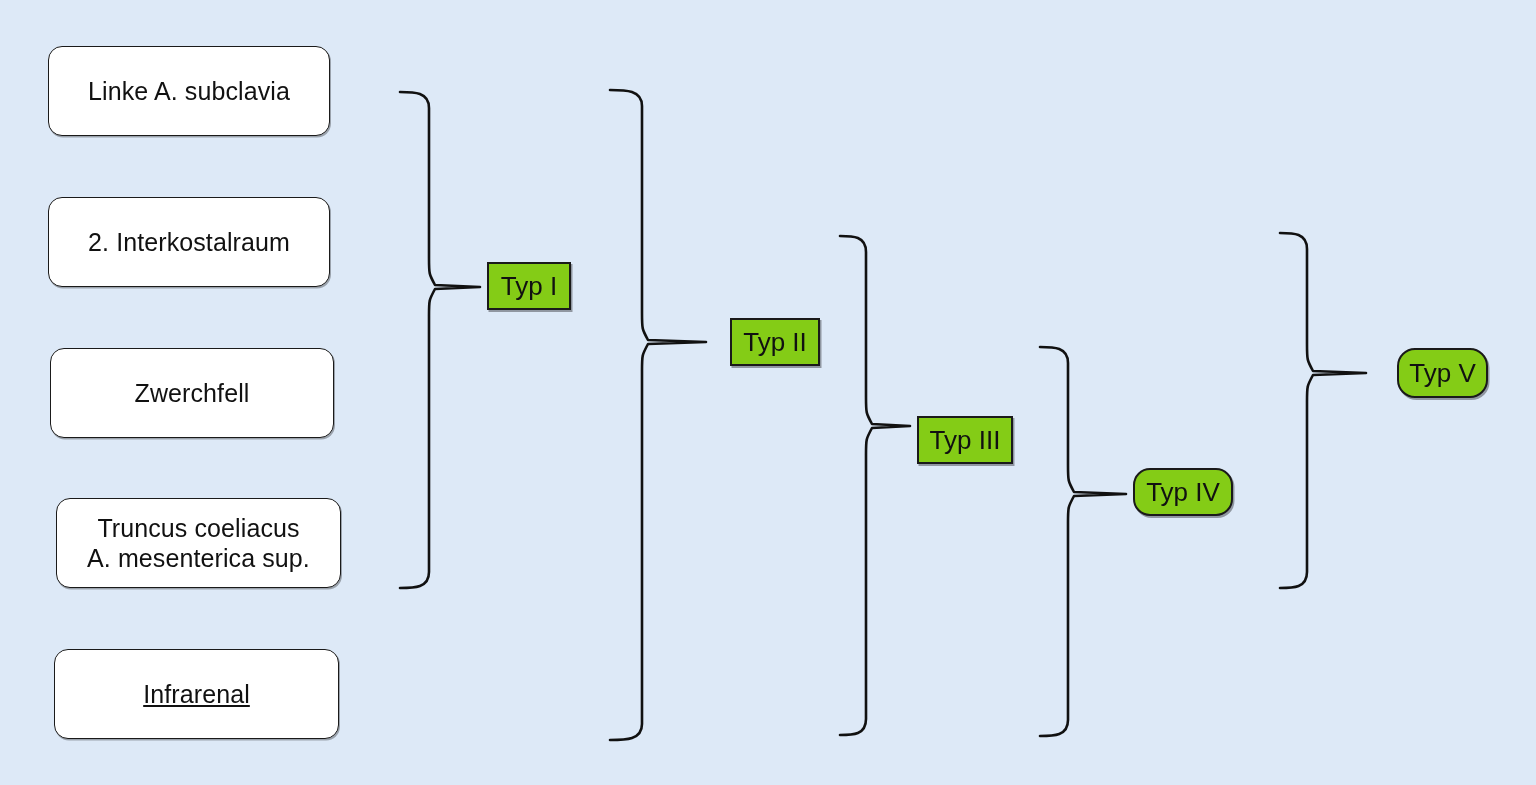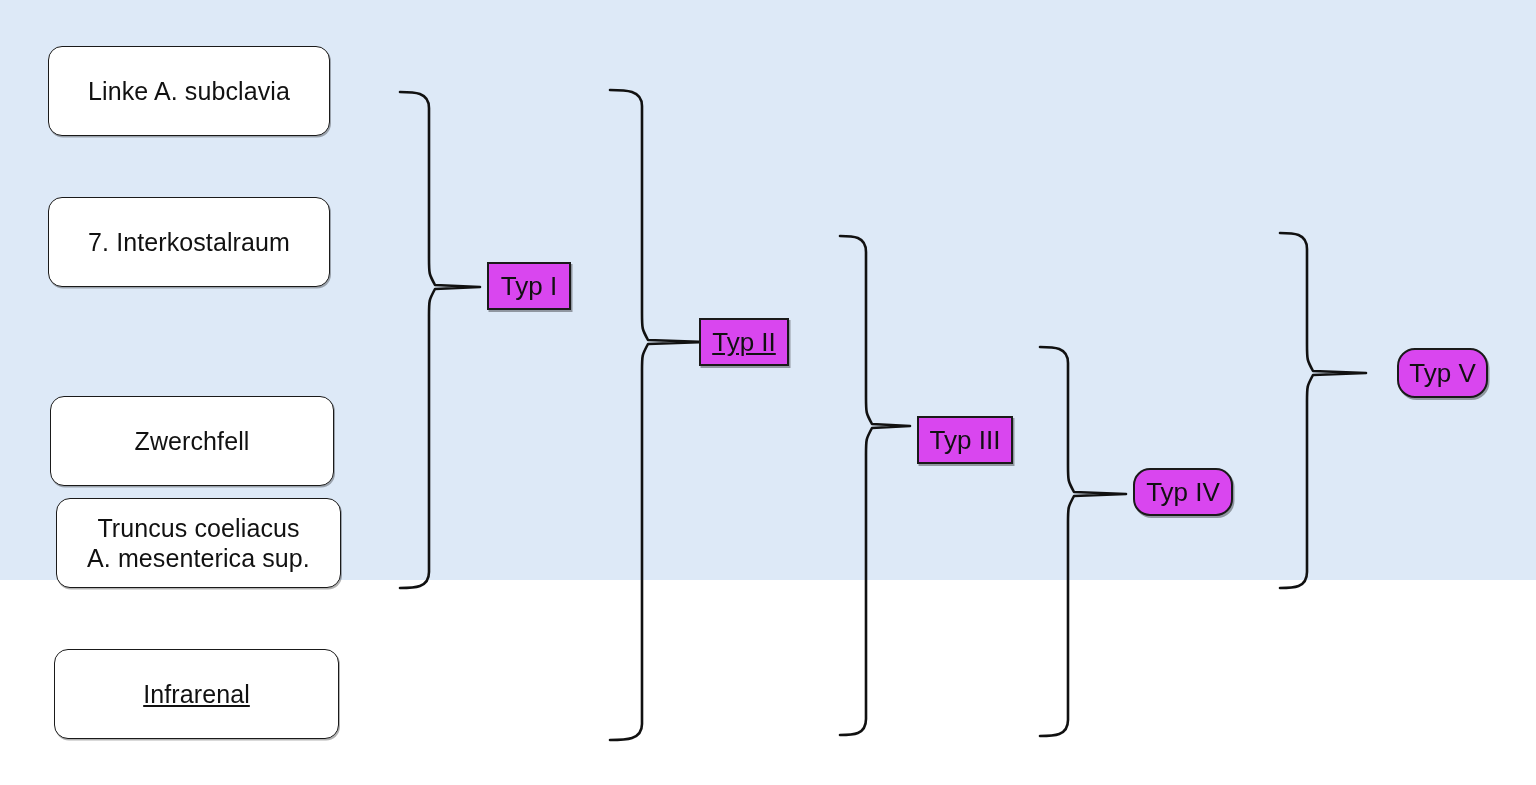--- a/index.html
+++ b/index.html
@@ -9,21 +9,21 @@
   }
   body {
     width: 1536px;
     height: 785px;
     overflow: hidden;
     font-family: "Liberation Sans", sans-serif;
   }
   #canvas {
     position: relative;
     width: 1536px;
-    height: 580px;
+    height: 785px;
     background: #dde9f7;
   }
   
   .landmark-box {
     position: absolute;
     box-sizing: border-box;
     background: #ffffff;
     border: 1.6px solid #1a1a1a;
     border-radius: 14px;
     display: flex;
@@ -34,21 +34,21 @@
     font-size: 25px;
     line-height: 1.22;
     letter-spacing: 0.1px;
     white-space: pre-line;
     box-shadow: 1px 1.5px 0 rgba(0,0,0,0.30);
   }
   
   .type-box {
     position: absolute;
     box-sizing: border-box;
-    background: #d946ef;
+    background: #84cc16;
     border: 2px solid #1a1a1a;
     border-radius: 0;
     display: flex;
     align-items: center;
     justify-content: center;
     color: #111111;
     font-size: 26px;
     line-height: 1;
     box-shadow: 1.5px 2px 0 rgba(0,0,0,0.35);
   }
@@ -79,31 +79,31 @@
         <path d="M 400 92 C 414.5 92 429 92 429 108 L 429 258 C 429 274 429 274 435 285 L 480 287 L 435 289 C 429 300 429 300 429 316 L 429 572 C 429 588 414.5 588 400 588"></path>
         <path d="M 610 90 C 626 90 642 90 642 106 L 642 313 C 642 329 642 329 648 340 L 706 342 L 648 344 C 642 355 642 355 642 371 L 642 724 C 642 740 626 740 610 740"></path>
         <path d="M 840 236 C 853 236 866 236 866 252 L 866 397 C 866 413 866 413 872 424 L 910 426 L 872 428 C 866 439 866 439 866 455 L 866 719 C 866 735 853 735 840 735"></path>
         <path d="M 1040 347 C 1054 347 1068 347 1068 363 L 1068 465 C 1068 481 1068 481 1074 492 L 1126 494 L 1074 496 C 1068 507 1068 507 1068 523 L 1068 720 C 1068 736 1054 736 1040 736"></path>
         <path d="M 1280 233 C 1293.5 233 1307 233 1307 249 L 1307 344 C 1307 360 1307 360 1313 371 L 1366 373 L 1313 375 C 1307 386 1307 386 1307 402 L 1307 572 C 1307 588 1293.5 588 1280 588"></path>
       </g>
   </svg>
 
   <div id="landmark-layer">
       <div class="landmark-box" style="left: 48px; top: 46px; width: 282px; height: 90px;"><span>Linke A. subclavia</span></div>
-      <div class="landmark-box" style="left: 48px; top: 197px; width: 282px; height: 90px;"><span>7. Interkostalraum</span></div>
-      <div class="landmark-box" style="left: 50px; top: 348px; width: 284px; height: 90px; margin-top: 48px;"><span>Zwerchfell</span></div>
+      <div class="landmark-box" style="left: 48px; top: 197px; width: 282px; height: 90px;"><span>2. Interkostalraum</span></div>
+      <div class="landmark-box" style="left: 50px; top: 348px; width: 284px; height: 90px;"><span>Zwerchfell</span></div>
       <div class="landmark-box" style="left: 56px; top: 498px; width: 285px; height: 90px; align-items: center;"><span>Truncus coeliacus
 A. mesenterica sup.</span></div>
       <div class="landmark-box" style="left: 54px; top: 649px; width: 285px; height: 90px; text-decoration: underline;"><span>Infrarenal</span></div>
     </div>
   <div id="type-layer">
       <div class="type-box" style="left: 487px; top: 262px; width: 84px; height: 48px;">
         <span>Typ I</span>
       </div>
-      <div class="type-box" style="left: 699px; top: 318px; width: 90px; height: 48px; text-decoration: underline;">
+      <div class="type-box" style="left: 730px; top: 318px; width: 90px; height: 48px;">
         <span>Typ II</span>
       </div>
       <div class="type-box" style="left: 917px; top: 416px; width: 96px; height: 48px; align-items: center;">
         <span>Typ III</span>
       </div>
       <div class="type-box" style="left: 1133px; top: 468px; width: 100px; height: 48px; border-radius: 17px;">
         <span>Typ IV</span>
       </div>
       <div class="type-box" style="left: 1397px; top: 348px; width: 91px; height: 50px; border-radius: 18px;">
         <span>Typ V</span>

